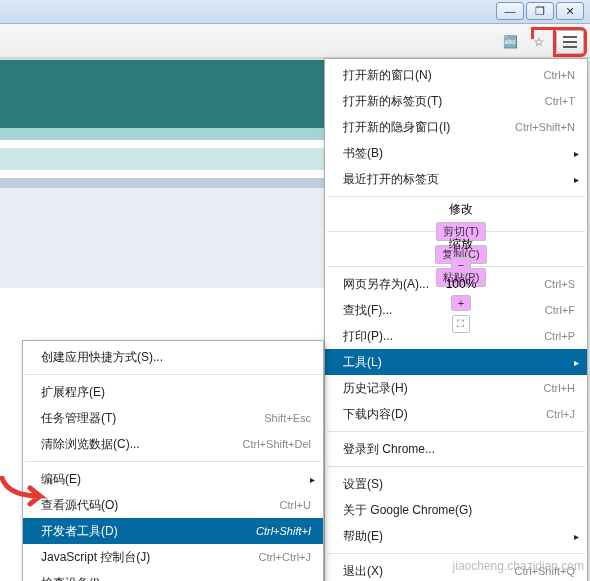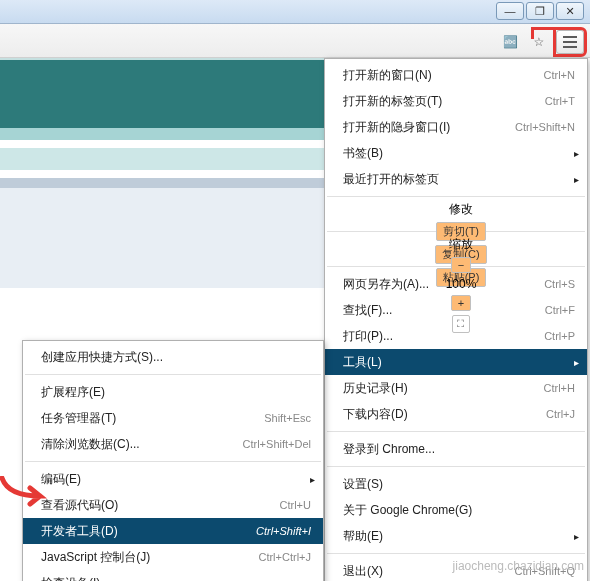--- a/index.html
+++ b/index.html
@@ -24,27 +24,27 @@
 .stripe2 { background:#cde7e7; height:38px; border-top:8px solid #fff; border-bottom:8px solid #fff; }
 .stripe3 { background:#bfccd9; height:10px; }
 .stripe4 { background:#e8eef4; height:100px; }
 
 .main-menu { position:absolute; top:58px; right:2px; width:264px; background:#fff; border:1px solid #b0b0b0; box-shadow: 2px 2px 6px rgba(0,0,0,0.25); padding:3px 0; }
 .sub-menu { position:absolute; top:340px; left:22px; width:302px; background:#fff; border:1px solid #b0b0b0; box-shadow: 2px 2px 6px rgba(0,0,0,0.25); padding:3px 0; }
 
 .menu-item { height:26px; display:flex; align-items:center; padding:0 12px 0 18px; color:#222; position:relative; }
 .menu-item .label { flex:1; }
 .menu-item .shortcut { color:#888; font-size:11px; }
-.menu-item.highlighted { background:#0c4a6e; color:#fff; }
+.menu-item.highlighted { background:#0369a1; color:#fff; }
 .menu-item.highlighted .shortcut { color:#fff;font-style:italic; }
 .menu-item .arrow { position:absolute; right:8px; font-size:10px; }
 .menu-sep { height:1px; background:#e0e0e0; margin:4px 2px; }
 .menu-row { height:26px; display:flex; align-items:center; padding:0 8px 0 18px; gap:4px;flex-direction:column; }
 .menu-row .label { flex:1; }
-.menu-row .mini { border:1px solid #c0c0c0; background:#fdba74; padding:1px 6px; font-size:11px; border-radius:2px; color:#333;text-align:center; }
+.menu-row .mini { border:1px solid #c0c0c0; background:#f0abfc; padding:1px 6px; font-size:11px; border-radius:2px; color:#333;text-align:center; }
 .menu-row .zoom-val { font-size:12px; padding:0 6px; }
 .menu-row .full { border:1px solid #c0c0c0; padding:2px 4px; border-radius:2px; font-size:10px; letter-spacing:1px; color:#666; }
 
 .red-arrow { position:absolute; left:0; top:476px; pointer-events:none; }
 
 .watermark { position:absolute; right:6px; bottom:6px; color:#bbb; font-size:12px; text-align:right; line-height:1.3; }
 .watermark .main { font-size:16px; letter-spacing:3px; color:#aaa; }
 </style>
 </head>
 <body>

